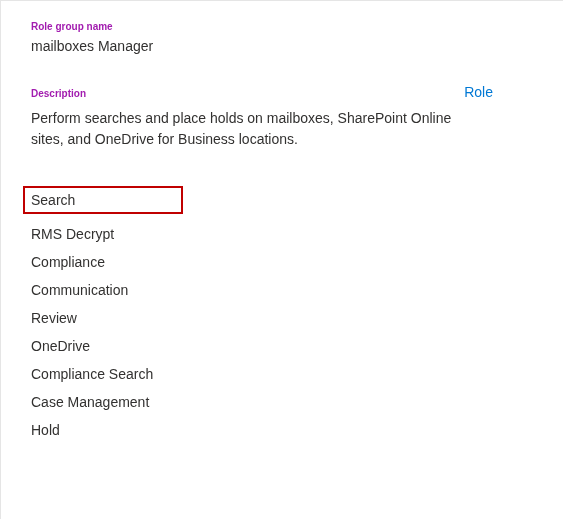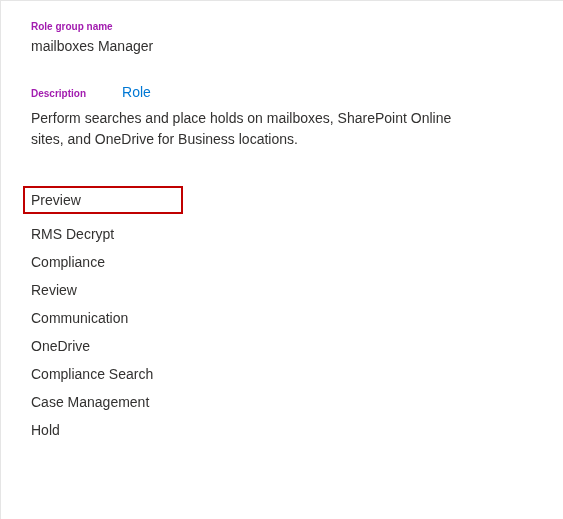--- a/index.html
+++ b/index.html
@@ -15,24 +15,23 @@
       padding: 20px 30px;
       color: #323130;
       border-top: 1px solid #e5e5e5;
       border-left: 1px solid #e5e5e5;
     }
     .section {
       margin-bottom: 30px;
     }
     .section-header {
       display: flex;
-      justify-content: flex-start;
+      justify-content: space-between;
       align-items: baseline;
       margin-bottom: 8px;
-      gap: 36px;
     }
     .section-title {
       font-size: 10px;
       font-weight: 600;
       color: #a21caf;
     }
     .section-value {
       font-size: 14px;
       font-weight: 400;
       color: #323130;
@@ -85,24 +84,24 @@
   <div class="section-header">
     <div class="section-title">Description</div>
     <span class="edit-link">Role</span>
   </div>
   <div class="description-text">Perform searches and place holds on mailboxes, SharePoint Online sites, and OneDrive for Business locations.</div>
 </div>
 
 <div class="section assigned-roles-section">
   <ul class="roles-list">
     <li class="role-item">
-      <span class="highlight-box">Preview</span>
+      <span class="highlight-box">Search</span>
     </li>
     <li class="role-item">RMS Decrypt</li>
     <li class="role-item">Compliance</li>
+    <li class="role-item">Communication</li>
     <li class="role-item">Review</li>
-    <li class="role-item">Communication</li>
     <li class="role-item">OneDrive</li>
     <li class="role-item">Compliance Search</li>
     <li class="role-item">Case Management</li>
     <li class="role-item">Hold</li>
   </ul>
 </div>
 
 </body></html>

